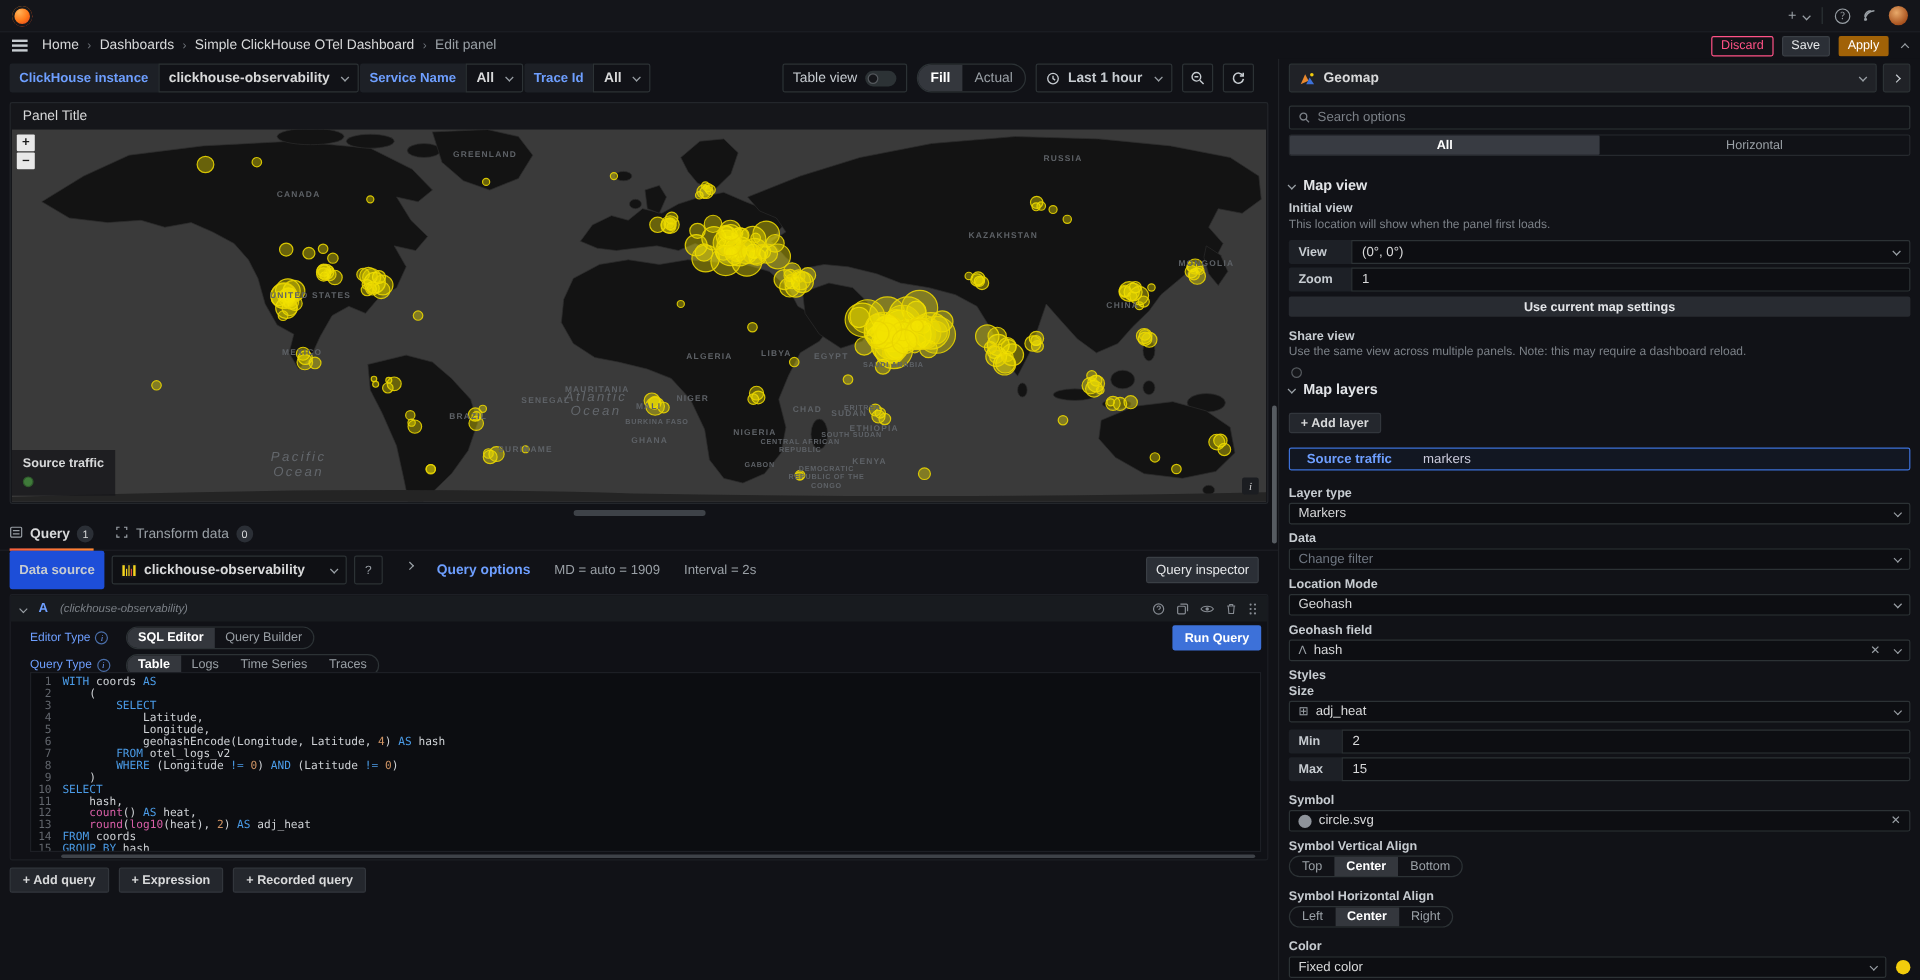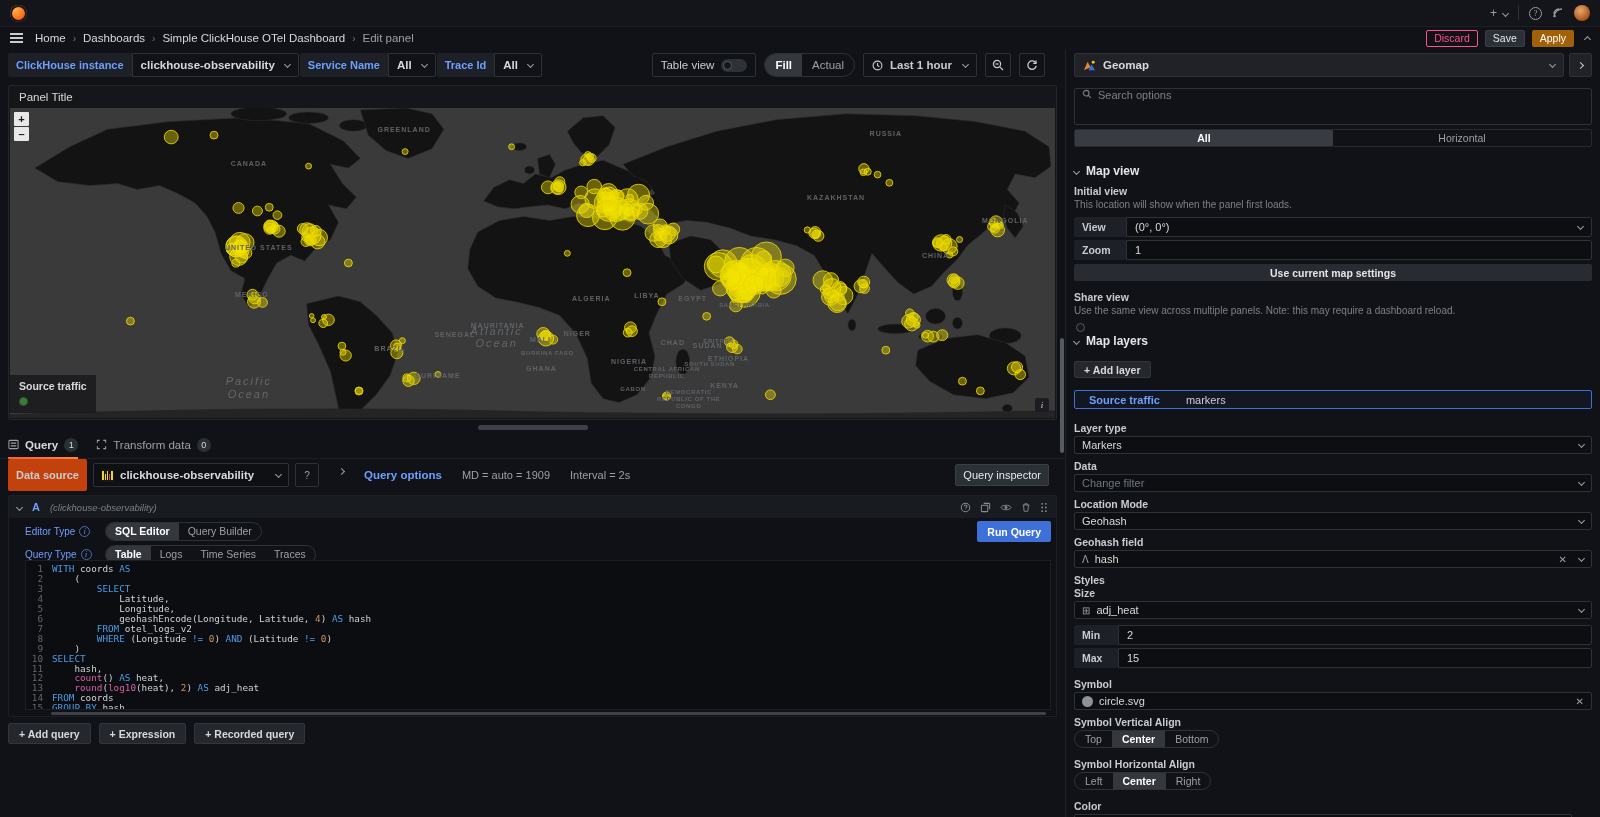--- a/index.html
+++ b/index.html
@@ -69,21 +69,21 @@
   
   .tabs-row{position:absolute;left:0;right:0;top:383px;height:27px;border-bottom:1px solid #1d1f25;display:flex;align-items:center;padding:0 8px;gap:18px}
   .qtab{display:flex;align-items:center;gap:6px;height:27px;position:relative;cursor:pointer;color:#d8d9da;font-size:11.5px;font-weight:bold}
   .qtab .under{position:absolute;left:0;right:0;bottom:0;height:2px;background:linear-gradient(90deg,#f55f3e,#ff8833)}
   .qtab.dim{color:#9aa0a6;font-weight:normal}
   .badge{min-width:14px;height:14px;border-radius:8px;background:#2b2f36;color:#d8d9da;font-size:9px;display:flex;align-items:center;justify-content:center;padding:0 4px;font-weight:normal}
   .tabglyph{color:#9aa0a6;font-size:11px}
 
   
   .ds-row{position:absolute;left:8px;right:16px;top:413px;height:26px;display:flex;align-items:center;gap:6px}
-  .ds-label{height:24px;display:flex;align-items:center;background:#c2410c;padding:16px 8px;font-size:11px;font-weight:bold;color:#c7ccd1;border-radius:2px}
+  .ds-label{height:24px;display:flex;align-items:center;background:#1d4ed8;padding:16px 8px;font-size:11px;font-weight:bold;color:#c7ccd1;border-radius:2px}
   .ds-value{height:24px;width:196px;display:flex;align-items:center;gap:6px;background:#0f1014;border:1px solid #2c3235;border-radius:2px;padding:0 7px;font-size:11.5px;font-weight:bold;color:#d8d9da;cursor:pointer}
   .ds-value .chev{margin-left:auto;color:#9aa0a6}
   .chicon{width:13px;height:13px;background:#15161a;display:flex;align-items:flex-end;gap:1px;padding:1.5px}
   .chicon i{width:2px;background:#f5d51e;display:block}
   .qmark{width:24px;height:24px;border:1px solid #2c3235;border-radius:2px;display:flex;align-items:center;justify-content:center;color:#9aa0a6;font-size:10px;cursor:pointer}
   .qopts{display:flex;align-items:flex-start;gap:20px;margin-left:8px;font-size:11px;color:#9aa0a6}
   .qopts .link{color:#6e9fff;font-weight:bold;font-size:11.5px;cursor:pointer}
   .inspector{margin-left:auto}
 
   
@@ -107,21 +107,21 @@
 
   .add-row{position:absolute;left:8px;top:674px;display:flex;gap:8px}
   .addbtn{height:21px;background:#24272d;border:1px solid #32363c;color:#d8d9da;font-size:10.5px;font-weight:bold;display:flex;align-items:center;padding:0 10px;border-radius:2px;cursor:pointer}
 
   
   .sidebar{position:absolute;left:1065px;top:49px;right:0;bottom:0;border-left:1px solid #202227;padding:4px 8px 0;overflow:hidden;background:#111217}
   .s-headrow{display:flex;gap:5px;margin-bottom:11px}
   .s-select-head{flex:1;height:24px;background:#202227;border:1px solid #2c3235;border-radius:2px;display:flex;align-items:center;gap:7px;padding:0 8px;font-size:11.5px;font-weight:bold;color:#d8d9da;cursor:pointer}
   .s-select-head .chev{margin-left:auto;color:#9aa0a6}
   .s-collapse{width:23px;height:24px;background:#202227;border:1px solid #2c3235;border-radius:2px;display:flex;align-items:center;justify-content:center;color:#c7ccd1;cursor:pointer}
-  .s-search{height:37px;border:1px solid #2c3235;border-radius:2px;display:flex;gap:6px;padding:0 7px;color:#7b8087;font-size:11px;margin-bottom:4px}
+  .s-search{height:20px;border:1px solid #2c3235;border-radius:2px;display:flex;align-items:center;gap:6px;padding:0 7px;color:#7b8087;font-size:11px;margin-bottom:4px}
   .s-tabs{height:18px;border:1px solid #26292e;border-radius:2px;display:flex;margin-bottom:0}
   .s-tabs div{flex:1;display:flex;align-items:center;justify-content:center;font-size:10.5px;color:#9aa0a6;cursor:pointer}
   .s-tabs div.on{background:#383b42;color:#fff;font-weight:bold;border-radius:1px}
   .section-title{display:flex;align-items:center;gap:7px;font-size:12px;font-weight:bold;color:#e3e5e8;margin-top:17px;margin-bottom:7px;cursor:pointer}
   .section-title .chev{color:#9aa0a6;margin:0}
   .grp-label{font-size:10.5px;font-weight:bold;color:#c7ccd1;margin-bottom:2px}
   .grp-desc{font-size:10px;color:#7b8087;line-height:12px;margin-bottom:6px}
   .inline-row{display:flex;margin-bottom:3px}
   .inline-label{width:52px;height:20px;background:#1d2026;display:flex;align-items:center;padding:0 8px;font-size:10.5px;font-weight:bold;color:#c7ccd1;border-radius:2px 0 0 2px;flex:none}
   .inline-field{flex:1;height:20px;background:#0d0e12;border:1px solid #2c3235;border-radius:0 2px 2px 0;display:flex;align-items:center;padding:0 8px;font-size:11px;color:#d8d9da}

